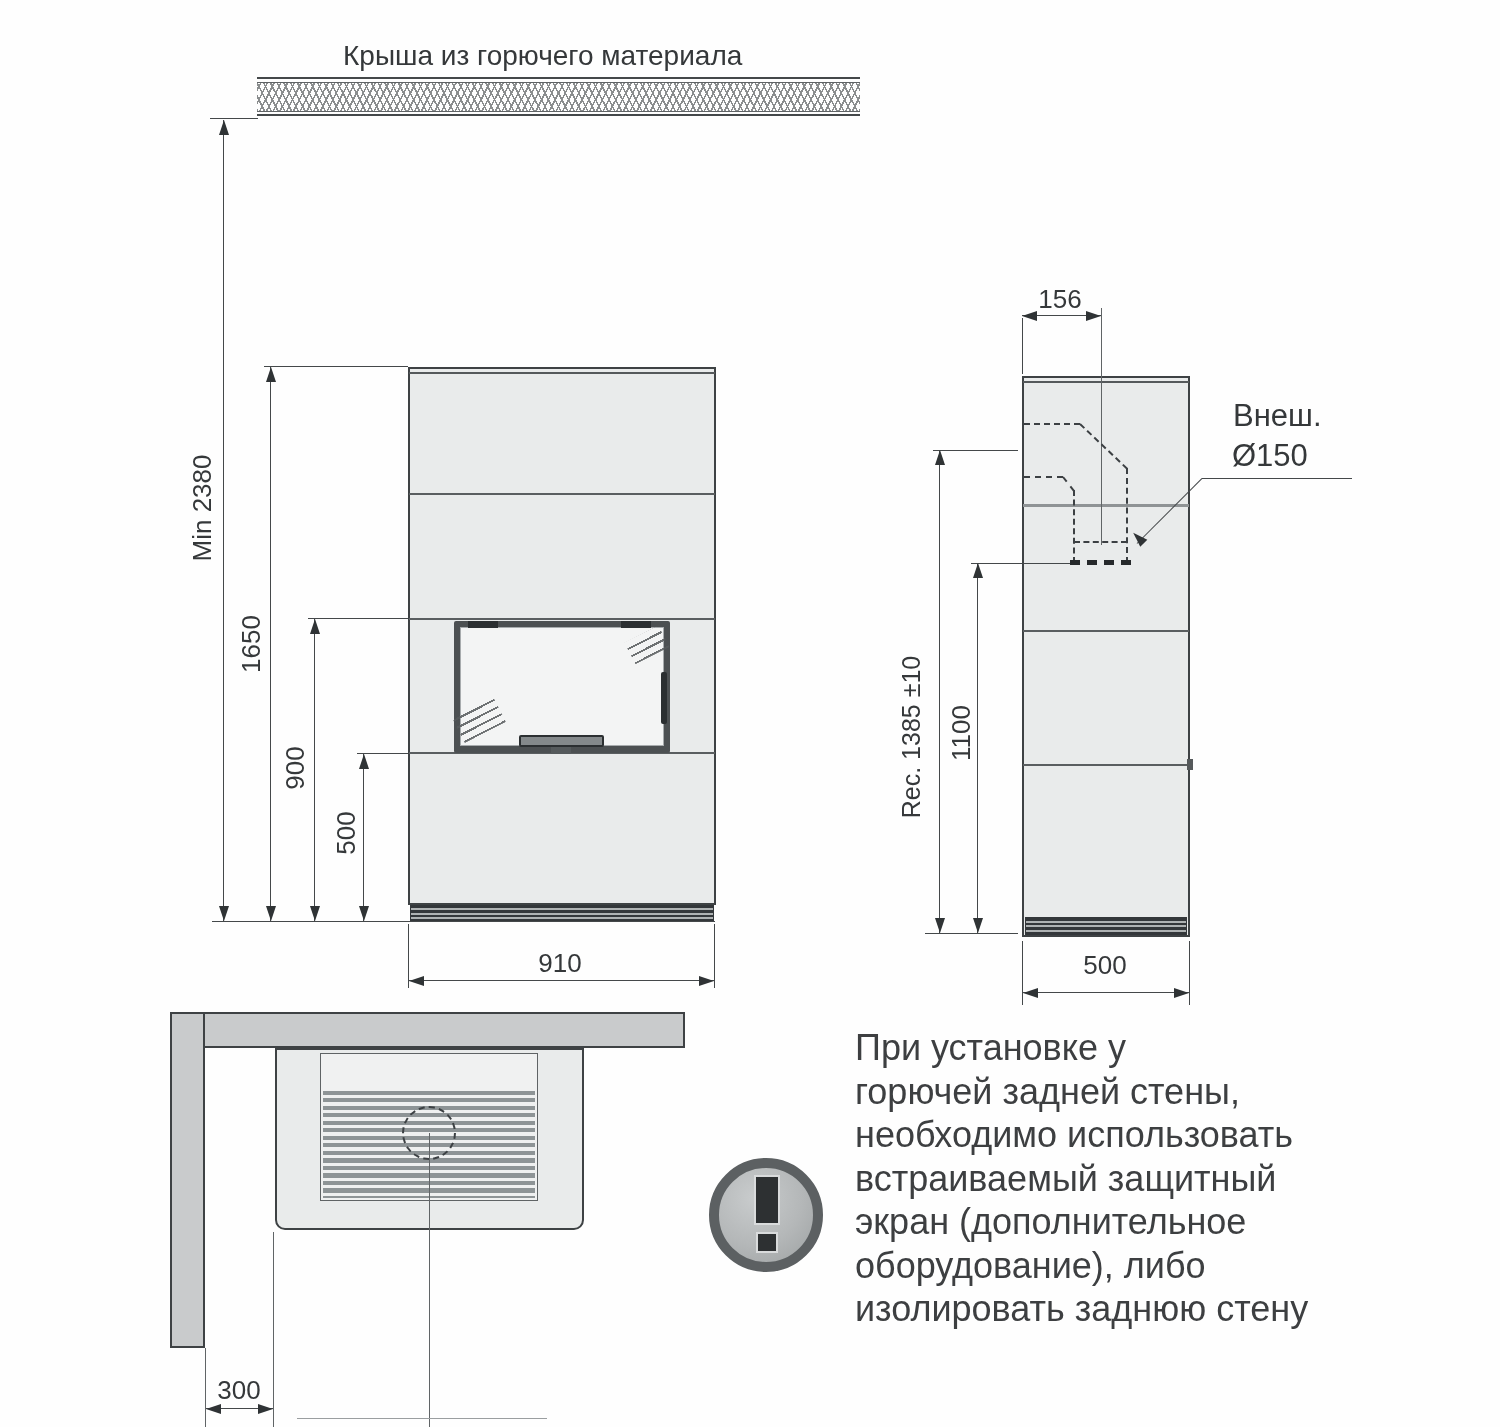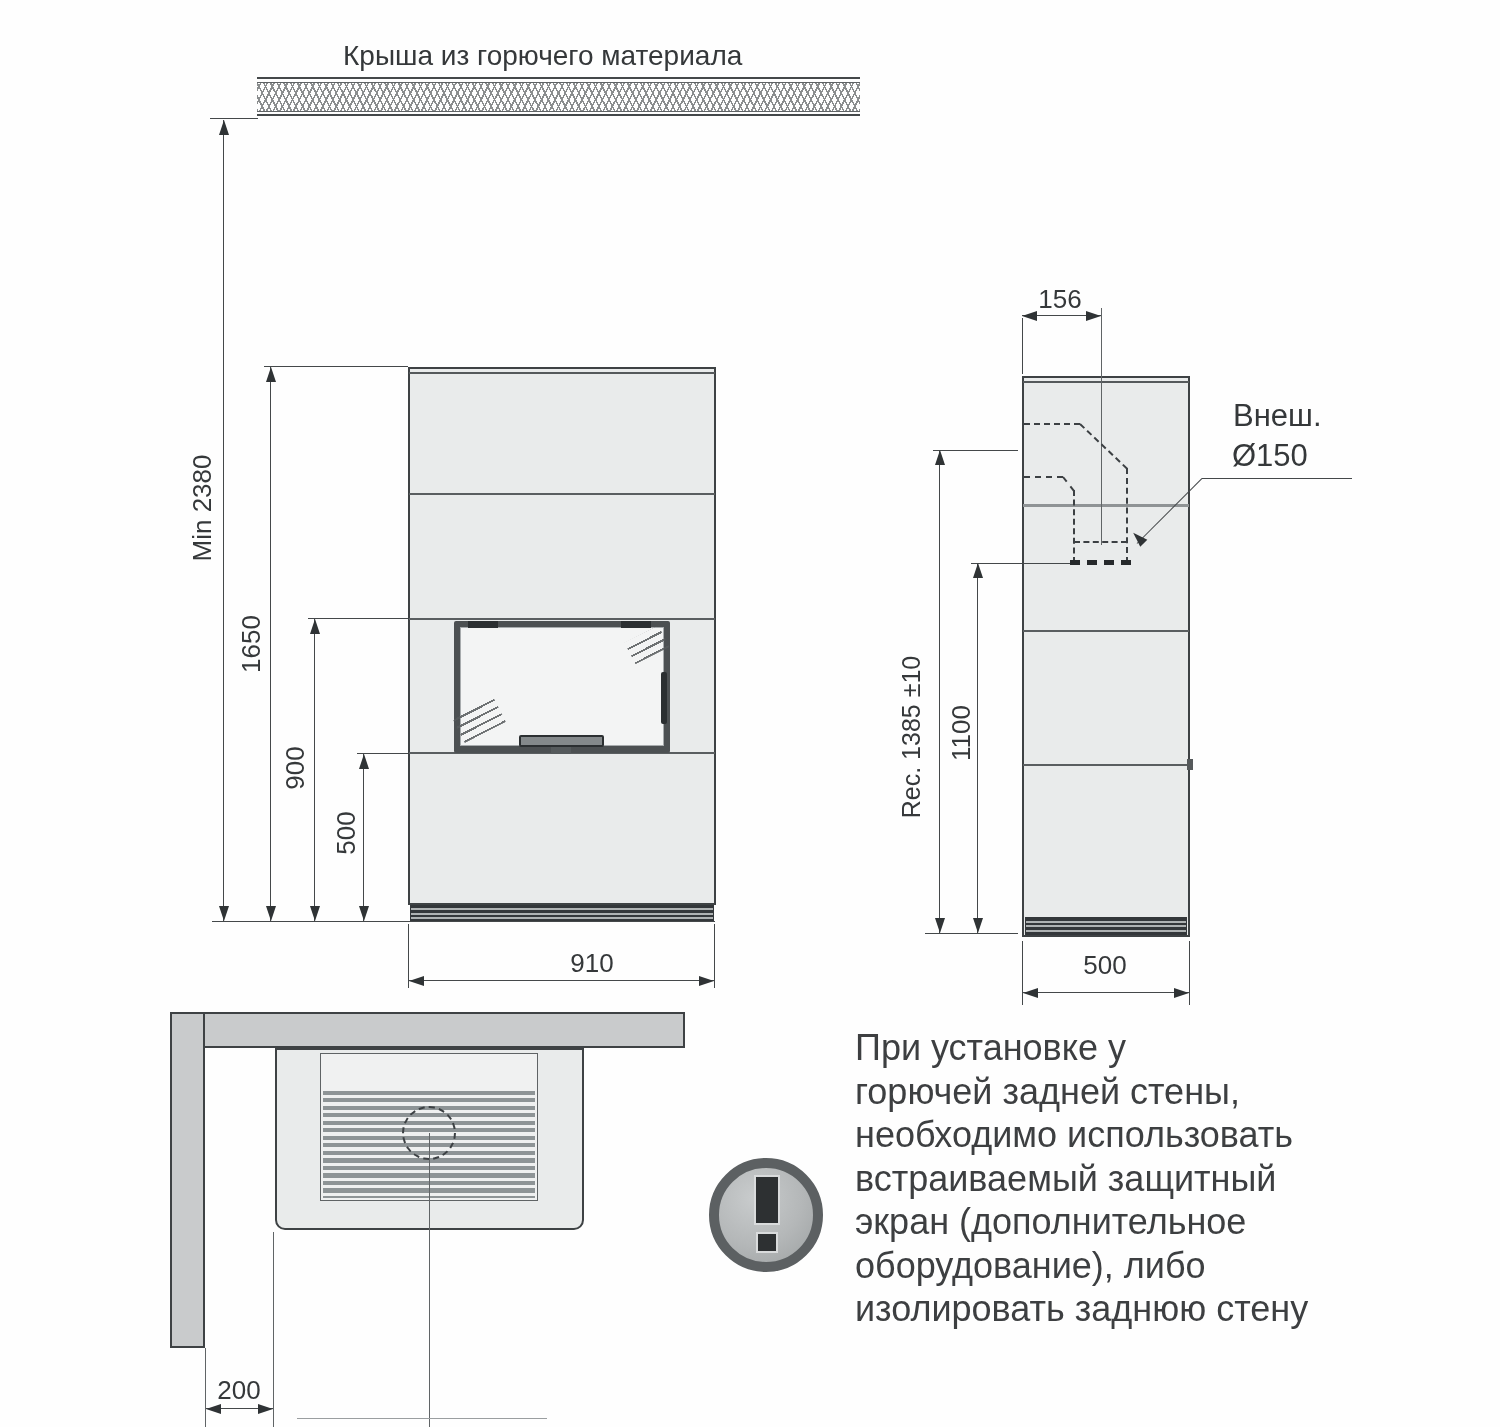--- a/index.html
+++ b/index.html
@@ -100,21 +100,21 @@
   <div class="vline" style="left:363px;top:754px;height:167px;"></div>
   <div class="ah up" style="left:358.5px;top:754px;"></div>
   <div class="ah down" style="left:358.5px;top:906px;"></div>
   <div class="lbl rot" style="left:346px;top:833px;">500</div>
 
   <div class="vline" style="left:408px;top:924px;height:64px;"></div>
   <div class="vline" style="left:714px;top:924px;height:64px;"></div>
   <div class="hline" style="left:409px;top:980px;width:305px;"></div>
   <div class="ah left" style="left:409px;top:975.5px;"></div>
   <div class="ah right" style="left:699px;top:975.5px;"></div>
-  <div class="lbl" style="left:592px;top:963px;">910</div>
+  <div class="lbl" style="left:560px;top:963px;">910</div>
 
   <div class="body-fill" style="left:1022px;top:376px;width:168px;height:561px;"></div>
   <div class="hline" style="left:1023px;top:381px;width:166px;height:1.5px;background:#55595b;"></div>
   <div class="abs" style="left:1023px;top:504px;width:166px;height:3px;background:#8f9395;"></div>
   <div class="divider" style="left:1023px;top:630px;width:166px;height:1.5px;"></div>
   <div class="divider" style="left:1023px;top:764px;width:166px;height:1.5px;"></div>
   <div class="abs" style="left:1187px;top:759px;width:6px;height:11px;background:#55595b;"></div>
   <div class="plinth" style="left:1025px;top:917px;width:162px;height:18px;"></div>
 
   <div class="vline" style="left:1101px;top:308px;height:237px;background:#606466;"></div>
@@ -165,21 +165,21 @@
   <div class="abs" style="left:320px;top:1053px;width:218px;height:148px;background:#f0f1f1;border:1.5px solid #5f6365;box-sizing:border-box;"></div>
   <div class="abs" style="left:323px;top:1091px;width:212px;height:107px;background:repeating-linear-gradient(180deg,#8e9496 0 4px,#eff0f0 4px 7.5px);"></div>
   <div class="abs" style="left:402px;top:1106px;width:54px;height:54px;border:2px dashed #3c4043;border-radius:50%;box-sizing:border-box;"></div>
   <div class="vline" style="left:429px;top:1133px;height:294px;background:#606466;"></div>
   <div class="vline" style="left:205px;top:1348px;height:79px;background:#606466;"></div>
   <div class="vline" style="left:273px;top:1232px;height:195px;background:#606466;"></div>
 
   <div class="hline" style="left:206px;top:1408px;width:67px;"></div>
   <div class="ah left" style="left:206px;top:1403.5px;"></div>
   <div class="ah right" style="left:258px;top:1403.5px;"></div>
-  <div class="lbl" style="left:239px;top:1390px;">200</div>
+  <div class="lbl" style="left:239px;top:1390px;">300</div>
   <div class="hline" style="left:297px;top:1418px;width:250px;background:#9a9ea0;"></div>
 
   <div class="warn-circle" style="left:709px;top:1158px;width:114px;height:114px;"></div>
   <div class="excl" style="left:754px;top:1175px;width:26px;height:50px;"></div>
   <div class="excl" style="left:756px;top:1232px;width:22px;height:21px;"></div>
 
   <div class="warn-text" style="left:855px;top:1026px;">
     <div>При установке у</div>
     <div>горючей задней стены,</div>
     <div>необходимо использовать</div>

